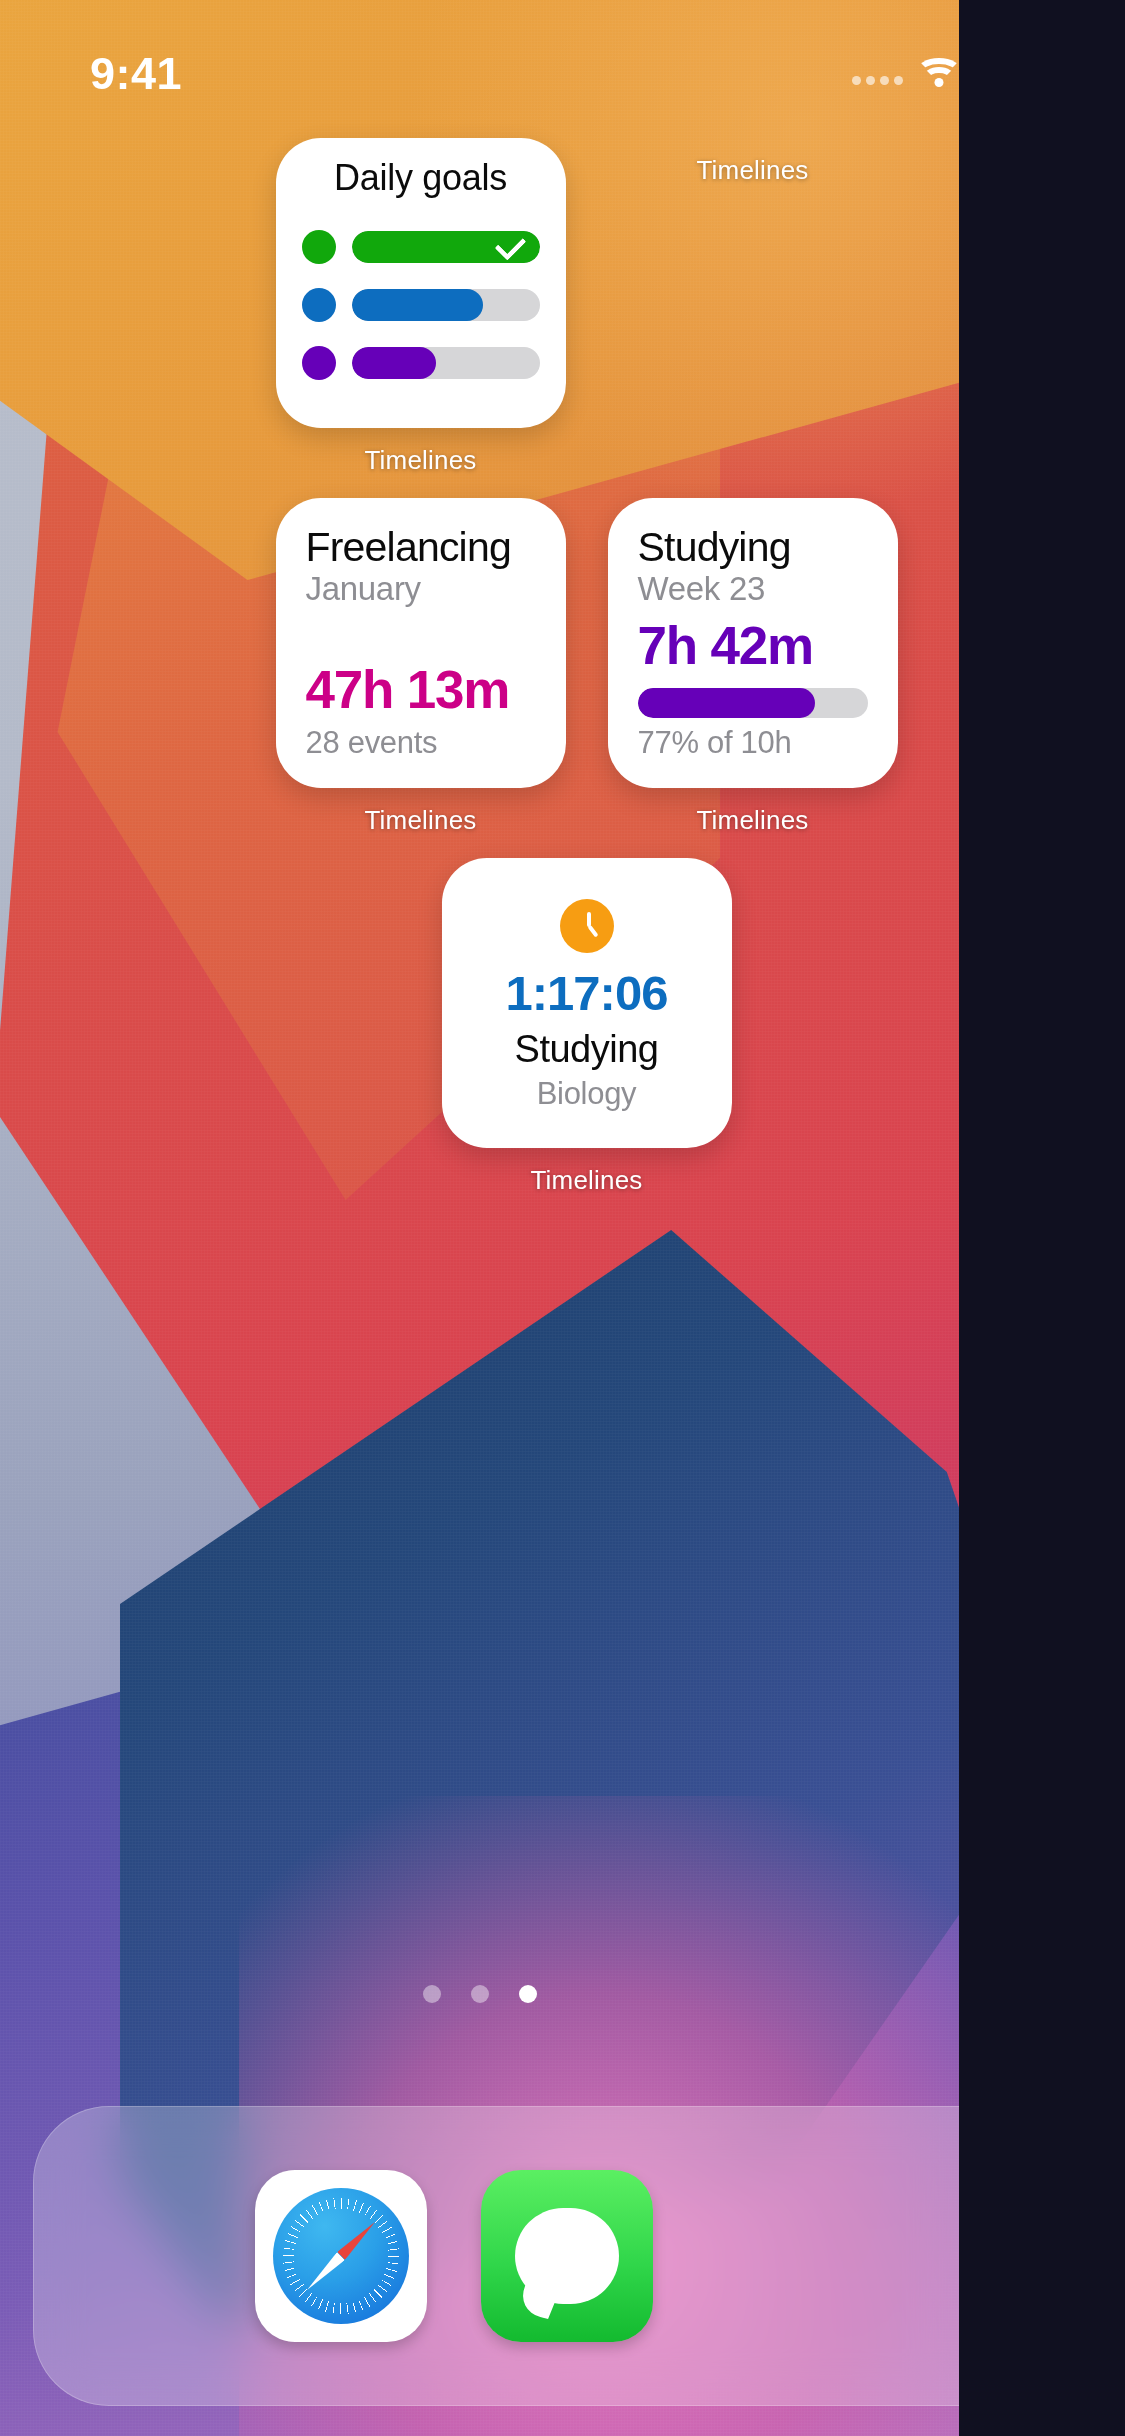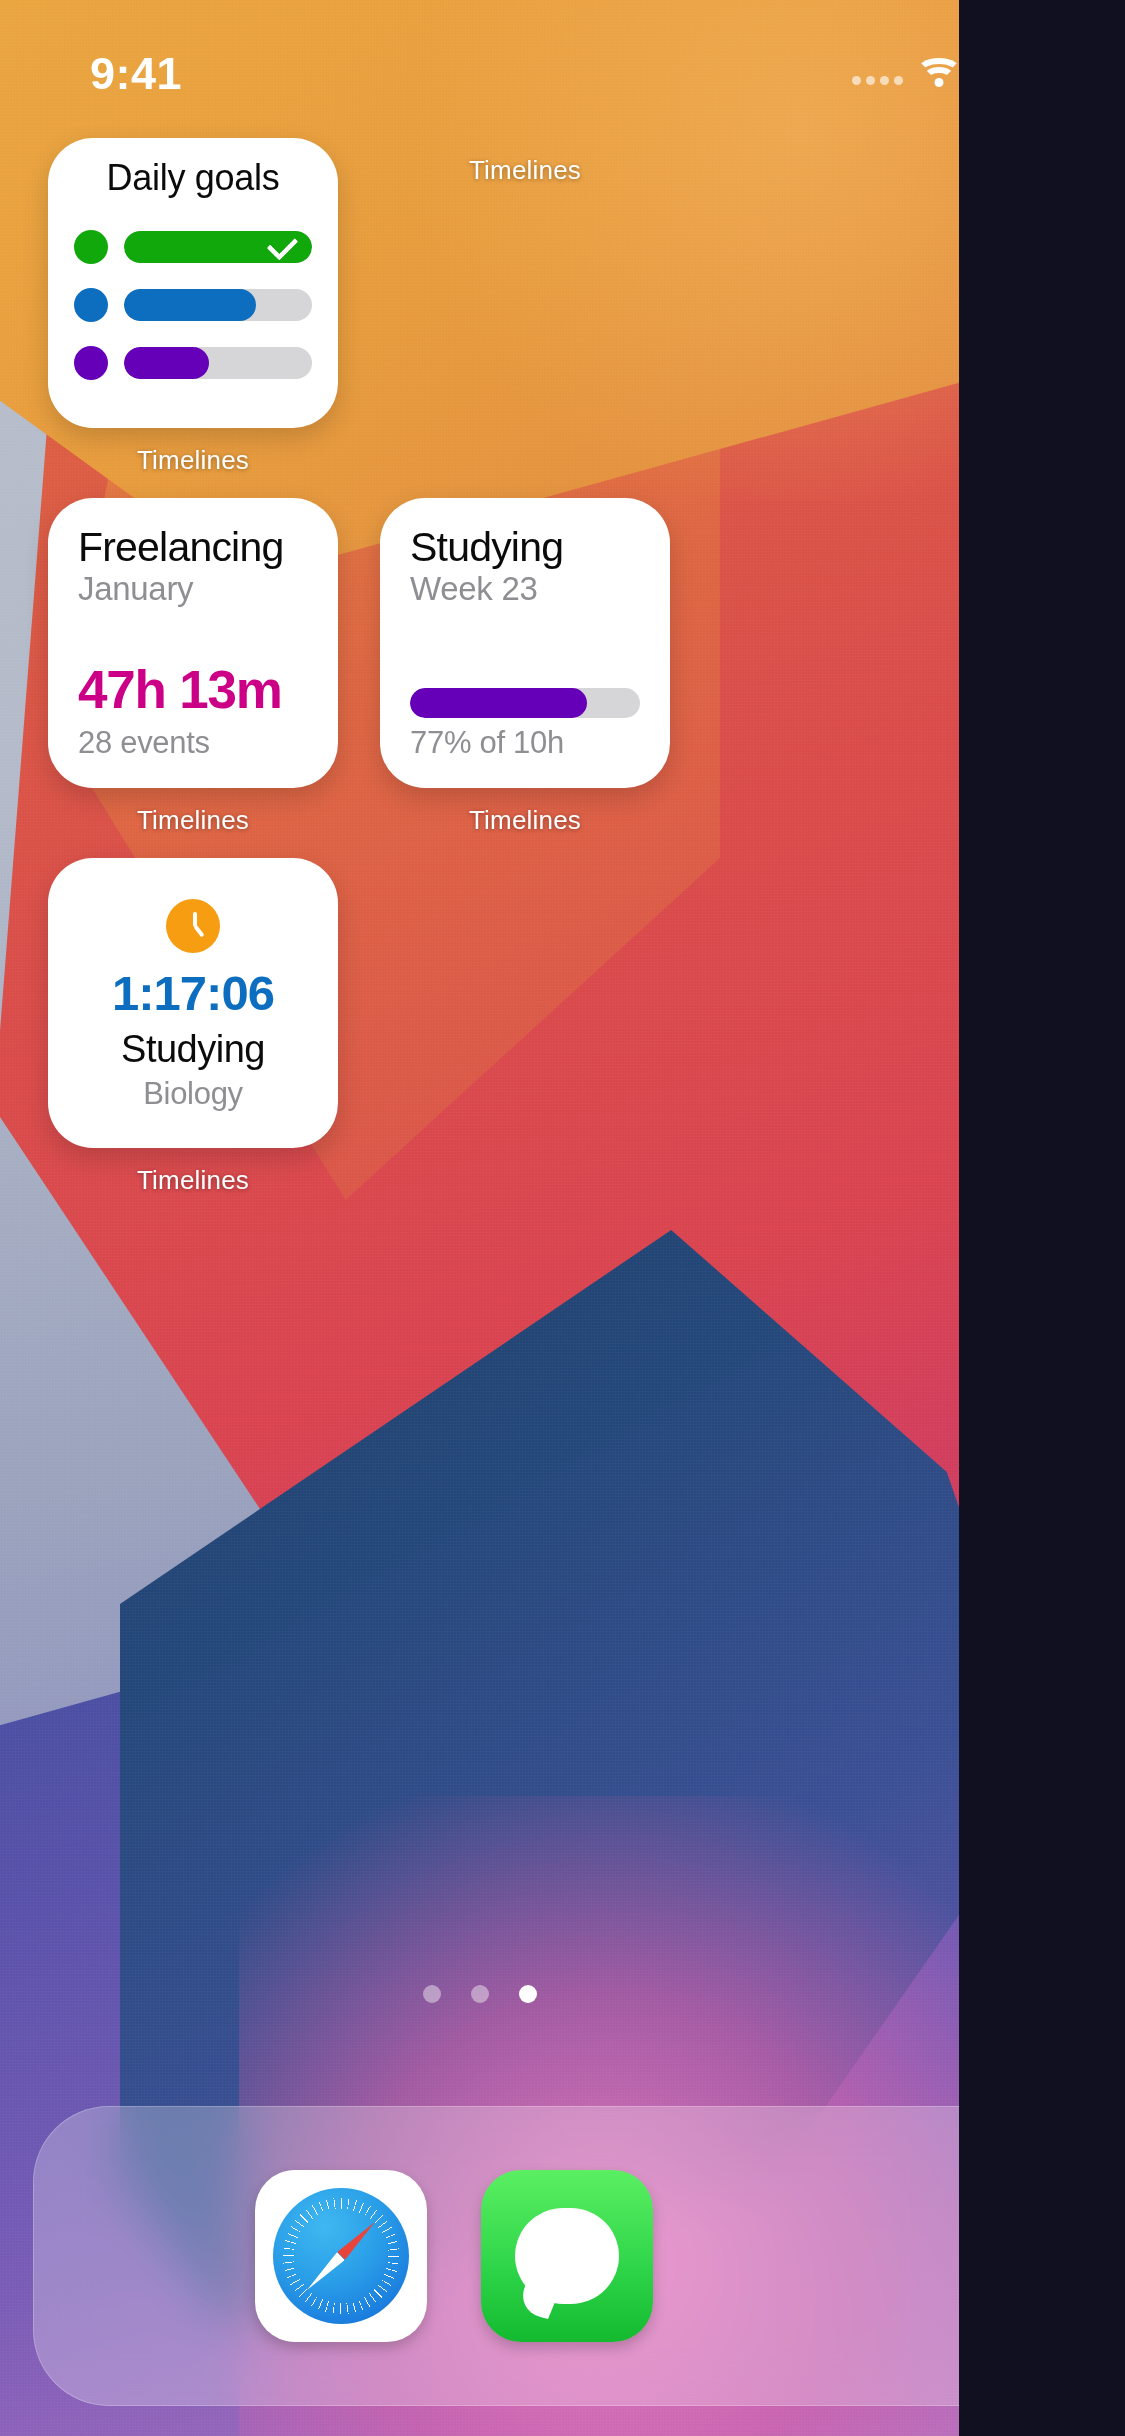--- a/index.html
+++ b/index.html
@@ -67,21 +67,21 @@
     width:9px;height:9px;border-radius:50%;}
   .sb-batt{position:relative;width:54px;height:27px;border:3px solid rgba(255,255,255,.75);
     border-radius:9px;box-sizing:border-box;}
   .sb-batt::after{content:"";position:absolute;right:-7px;top:50%;transform:translateY(-50%);
     width:4px;height:10px;border-radius:0 3px 3px 0;background:rgba(255,255,255,.55);}
   .sb-batt i{position:absolute;left:3px;top:3px;bottom:3px;width:42px;border-radius:5px;background:#fff;}
 
   
   .grid{position:absolute;left:0;top:138px;width:1125px;z-index:20;
     display:flex;flex-direction:column;gap:22px;}
-  .row{display:flex;justify-content:flex-start;padding-left:48px;gap:42px;}
+  .row{display:flex;justify-content:center;padding-left:48px;gap:42px;}
   .cell{width:290px;display:flex;flex-direction:column;align-items:center;}
   .widget{width:290px;height:290px;background:#fff;border-radius:45px;
     box-shadow:0 10px 26px rgba(0,0,0,.16);box-sizing:border-box;overflow:hidden;}
   .wlabel{margin-top:17px;font-size:26px;color:#fff;font-weight:400;
     text-shadow:0 1px 4px rgba(0,0,0,.38);letter-spacing:.2px;}
 
   
   .w-goals{padding:22px 26px 24px;display:flex;flex-direction:column;}
   .w-goals .title{text-align:center;font-size:36px;color:#0b0b0b;font-weight:400;
     letter-spacing:-.3px;line-height:1;margin-bottom:10px;}
@@ -245,20 +245,21 @@
           <div class="st-foot">28 events</div>
         </div>
         <div class="wlabel">Timelines</div>
       </div>
 
       <div class="cell">
         <div class="widget w-stat">
           <div class="st-title">Studying</div>
           <div class="st-sub">Week 23</div>
           <div class="st-spacer"></div>
+          <div class="st-big" style="color:#6600B8">7h 42m</div>
           <div class="st-bar">
             <i style="width:77%;background:#6600B8"></i>
           </div>
           <div class="st-foot">77% of 10h</div>
         </div>
         <div class="wlabel">Timelines</div>
       </div>
 
     </div>
 

